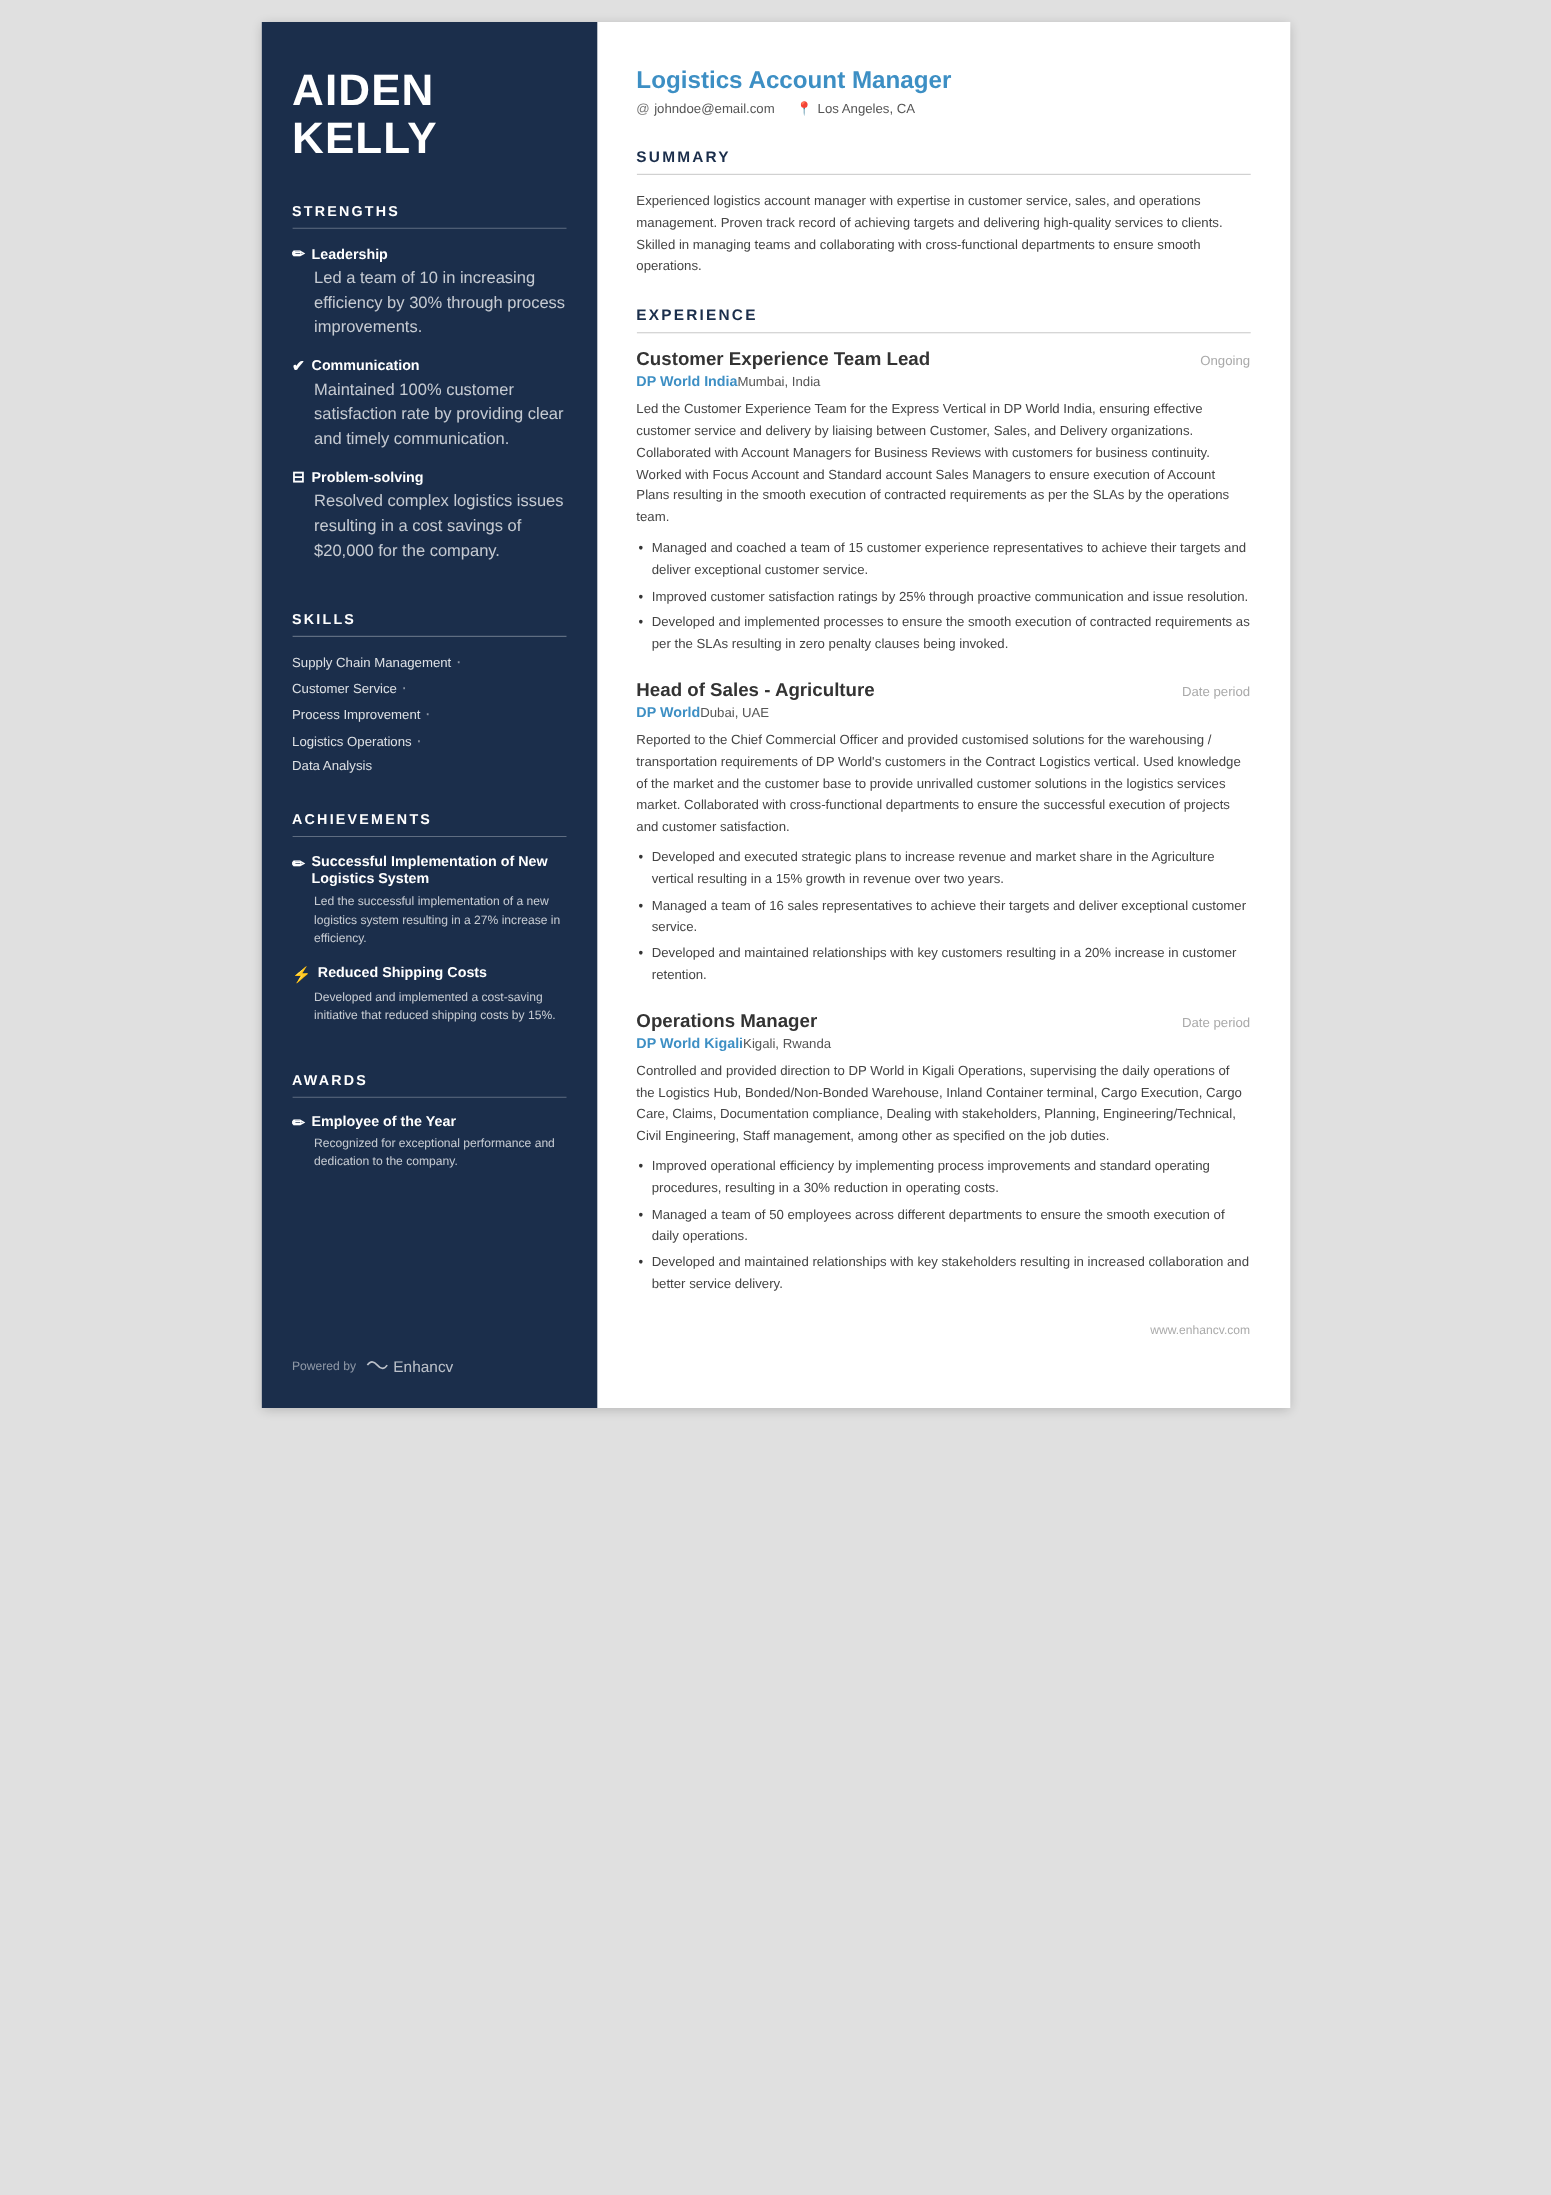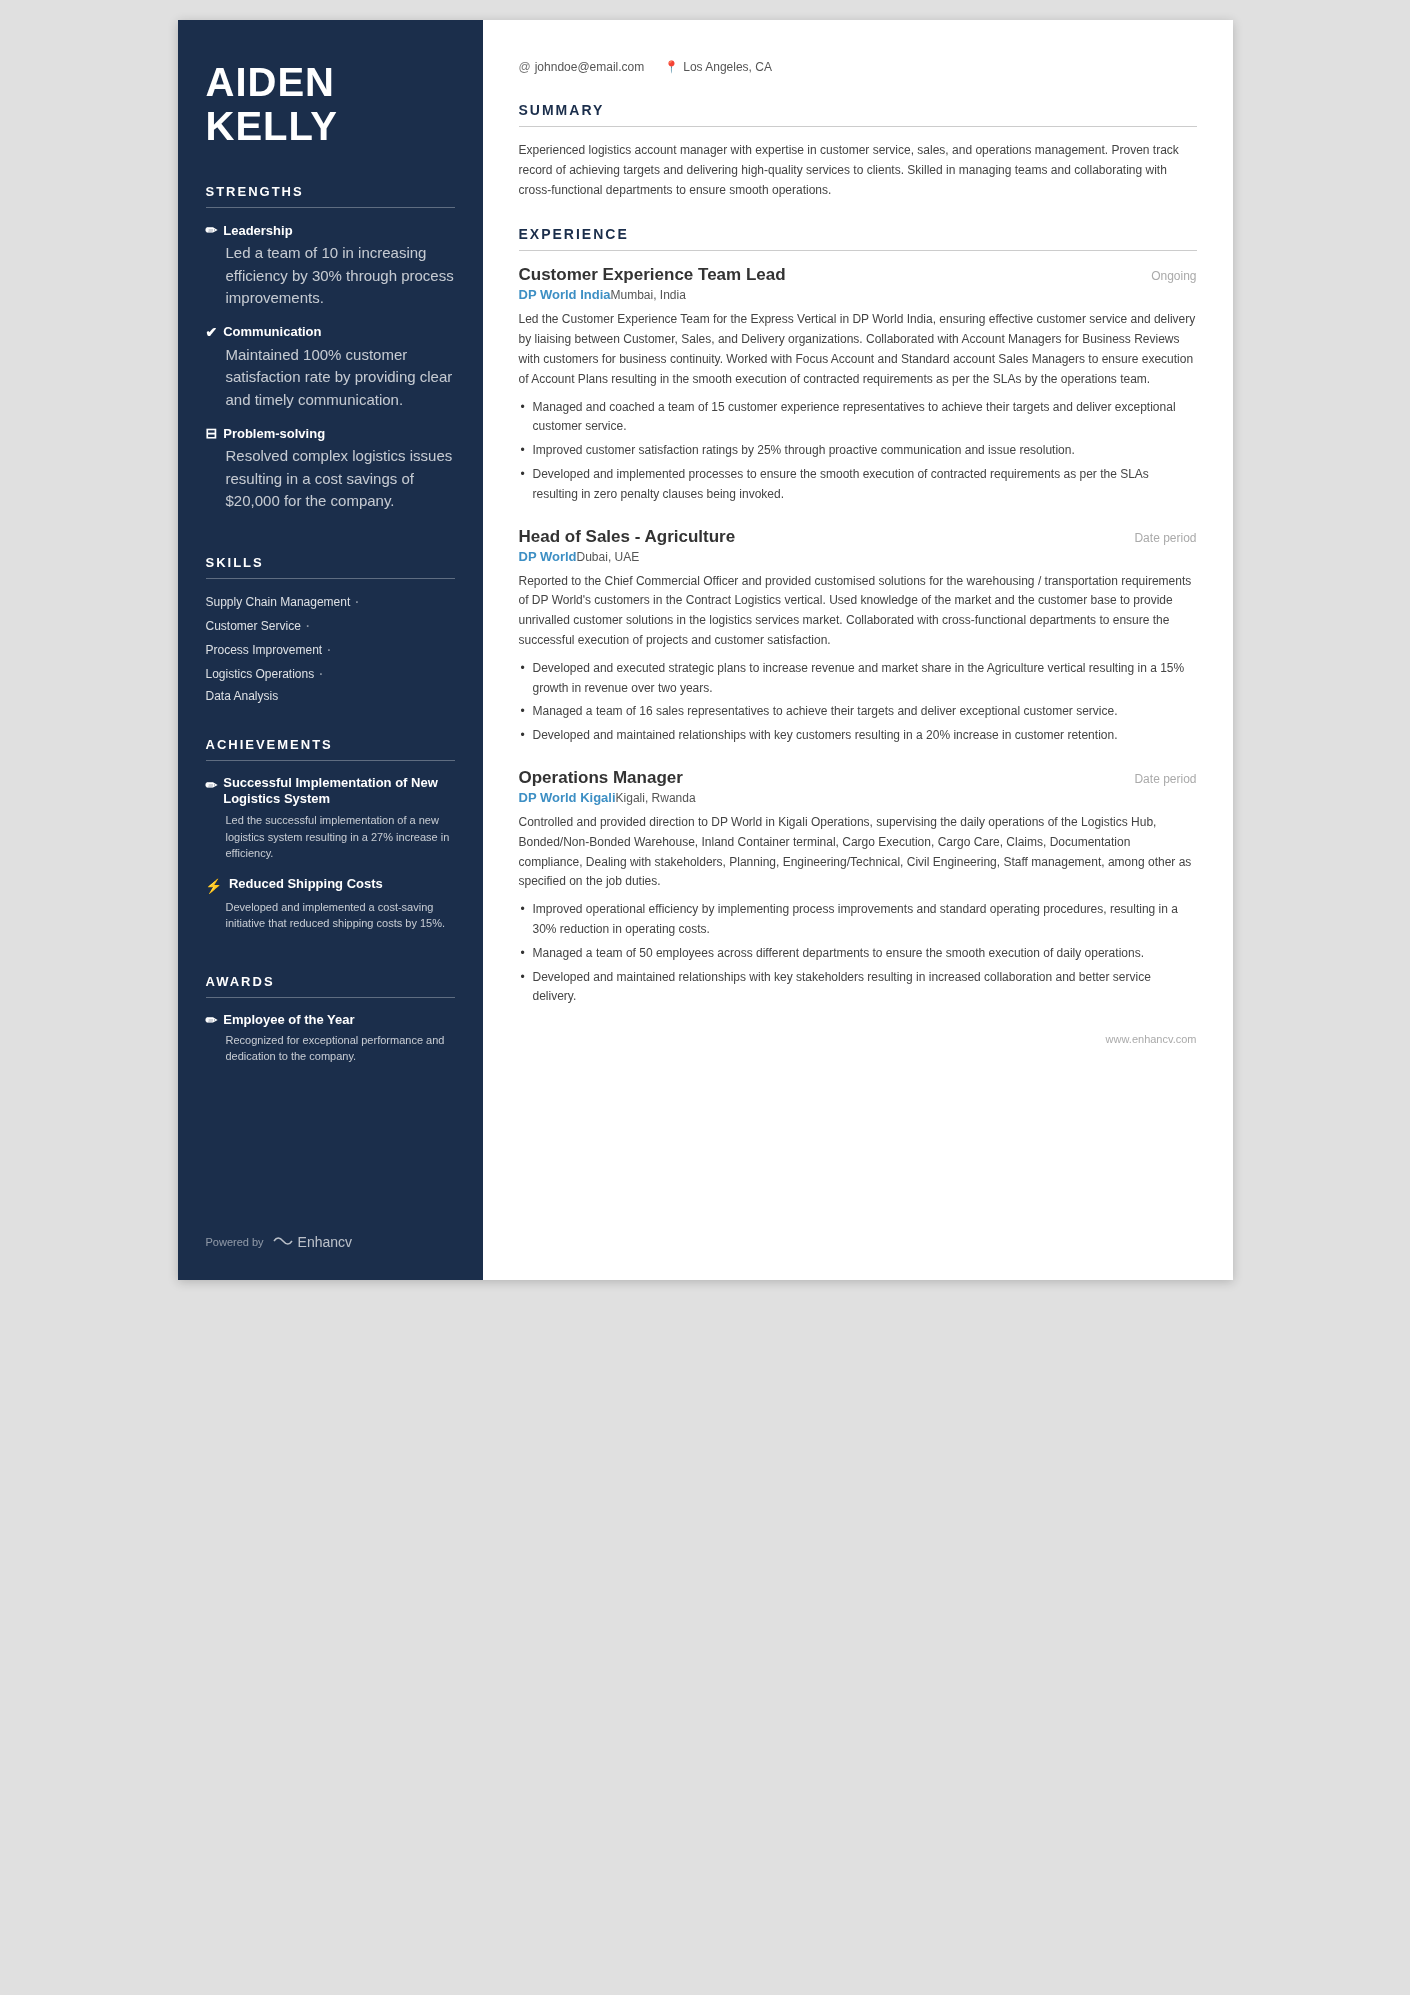--- a/index.html
+++ b/index.html
@@ -4,21 +4,21 @@
   <style>
     * { margin: 0; padding: 0; box-sizing: border-box; }
     body {
       font-family: 'Arial', sans-serif;
       background: #e0e0e0;
       display: flex;
       justify-content: center;
       padding: 20px;
     }
     .resume {
-      width: 1055px;
+      width: 935px;
       background: white;
       display: flex;
       min-height: 1260px;
       box-shadow: 0 2px 10px rgba(0,0,0,0.2);
     }
     
     .sidebar {
       width: 305px;
       min-width: 305px;
       background: #1b2e4b;
@@ -373,20 +373,21 @@
           <path d="M2 7 Q6 1 11 7 Q16 13 20 7" stroke="rgba(255,255,255,0.7)" stroke-width="1.5" fill="none"></path>
         </svg>
         <span>Enhancv</span>
       </div>
     </div>
   </div>
 
   <div class="main">
 
     <div class="main-header">
+      <div class="job-title">Logistics Account Manager</div>
       <div class="contact-info">
         <div class="contact-item">
           <span class="contact-icon">@</span>
           <span>johndoe@email.com</span>
         </div>
         <div class="contact-item">
           <span class="contact-icon">📍</span>
           <span>Los Angeles, CA</span>
         </div>
       </div>

